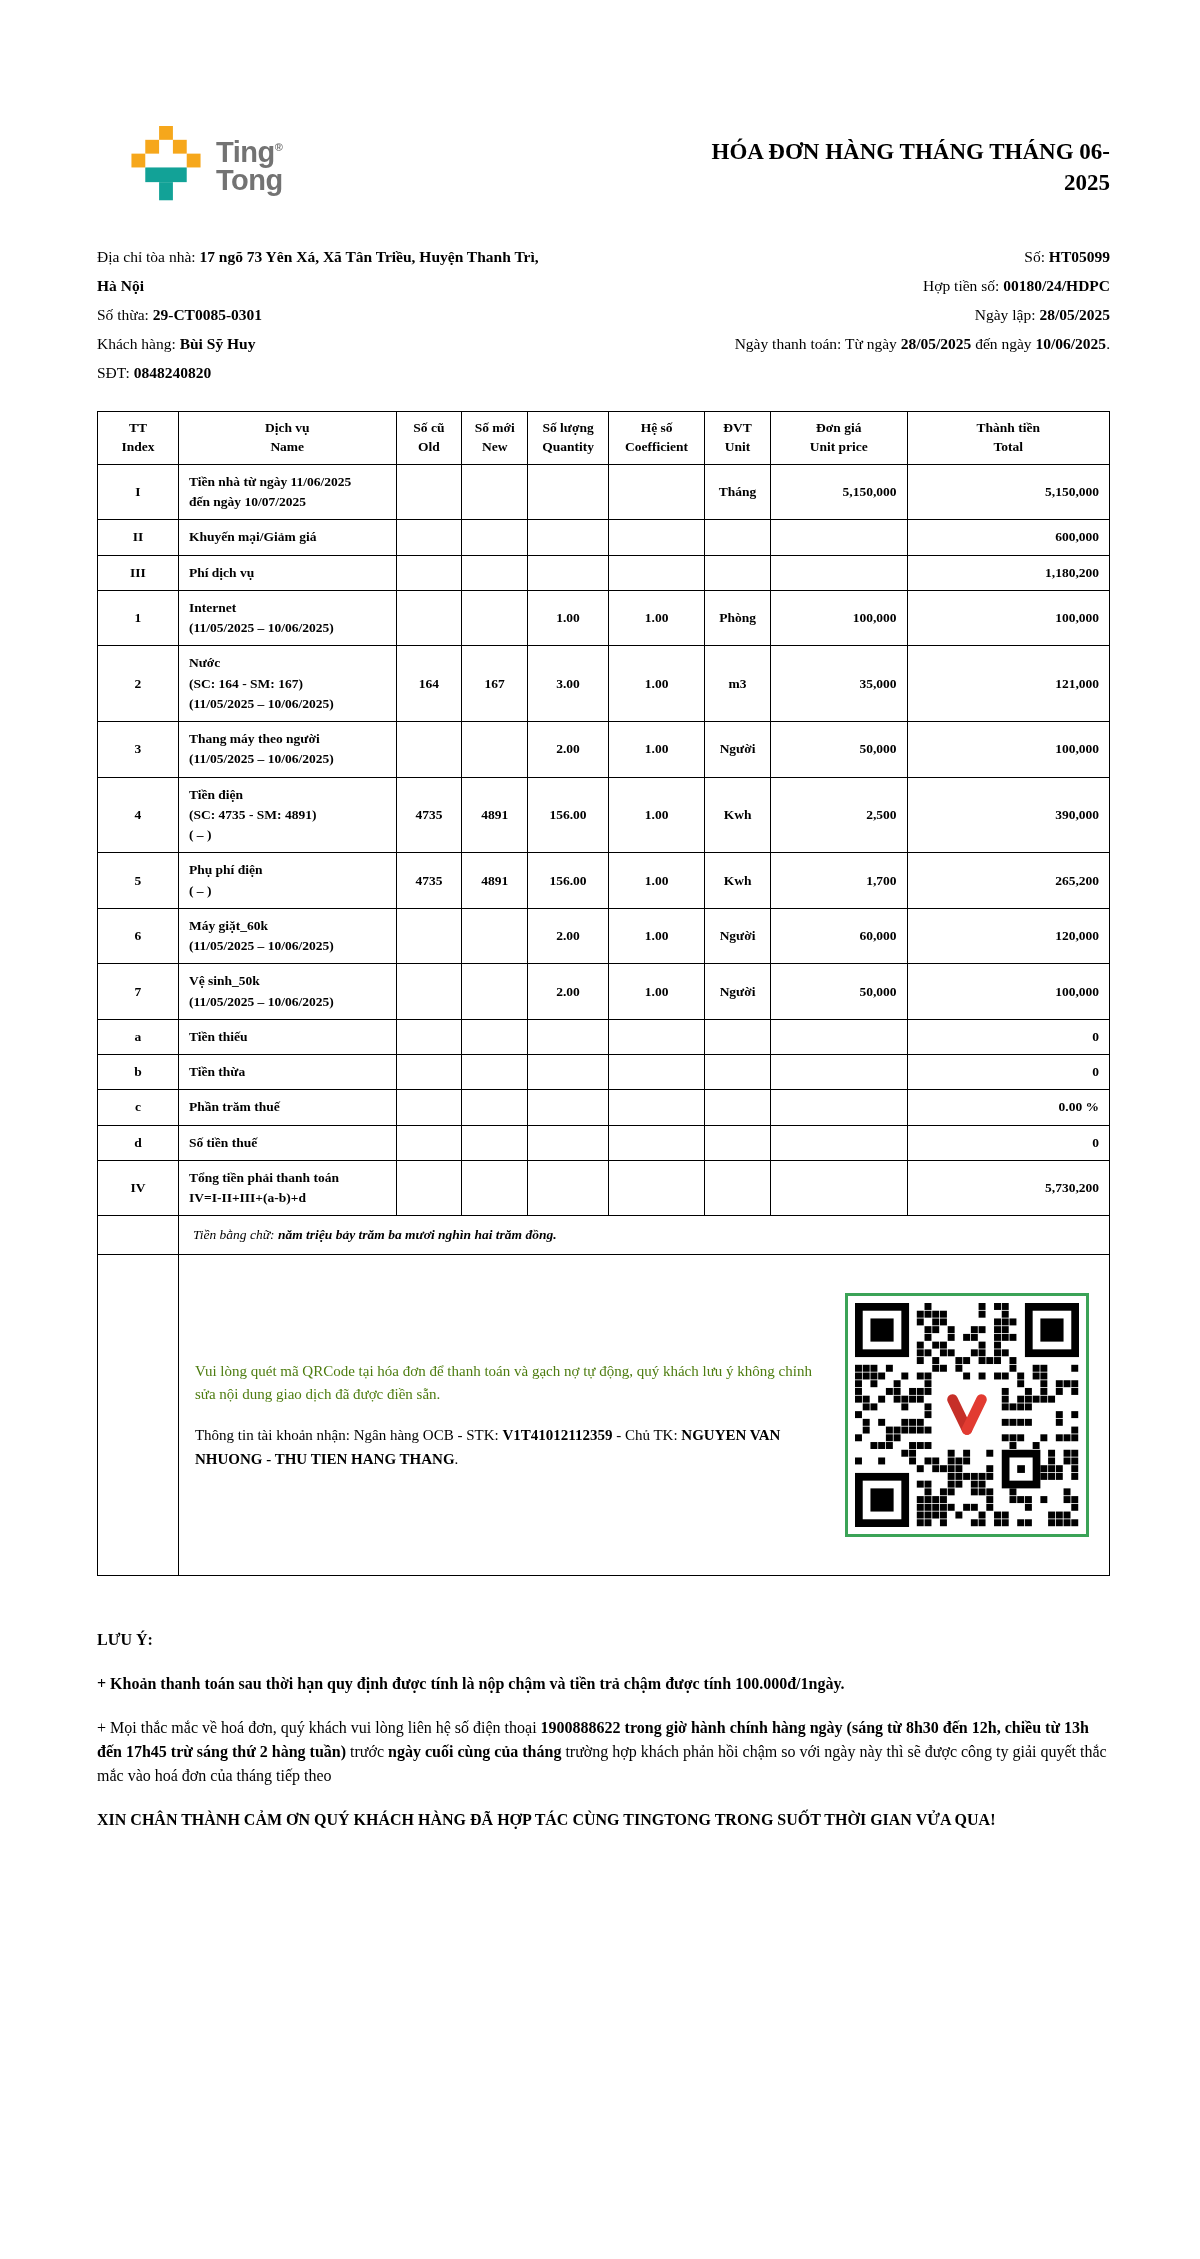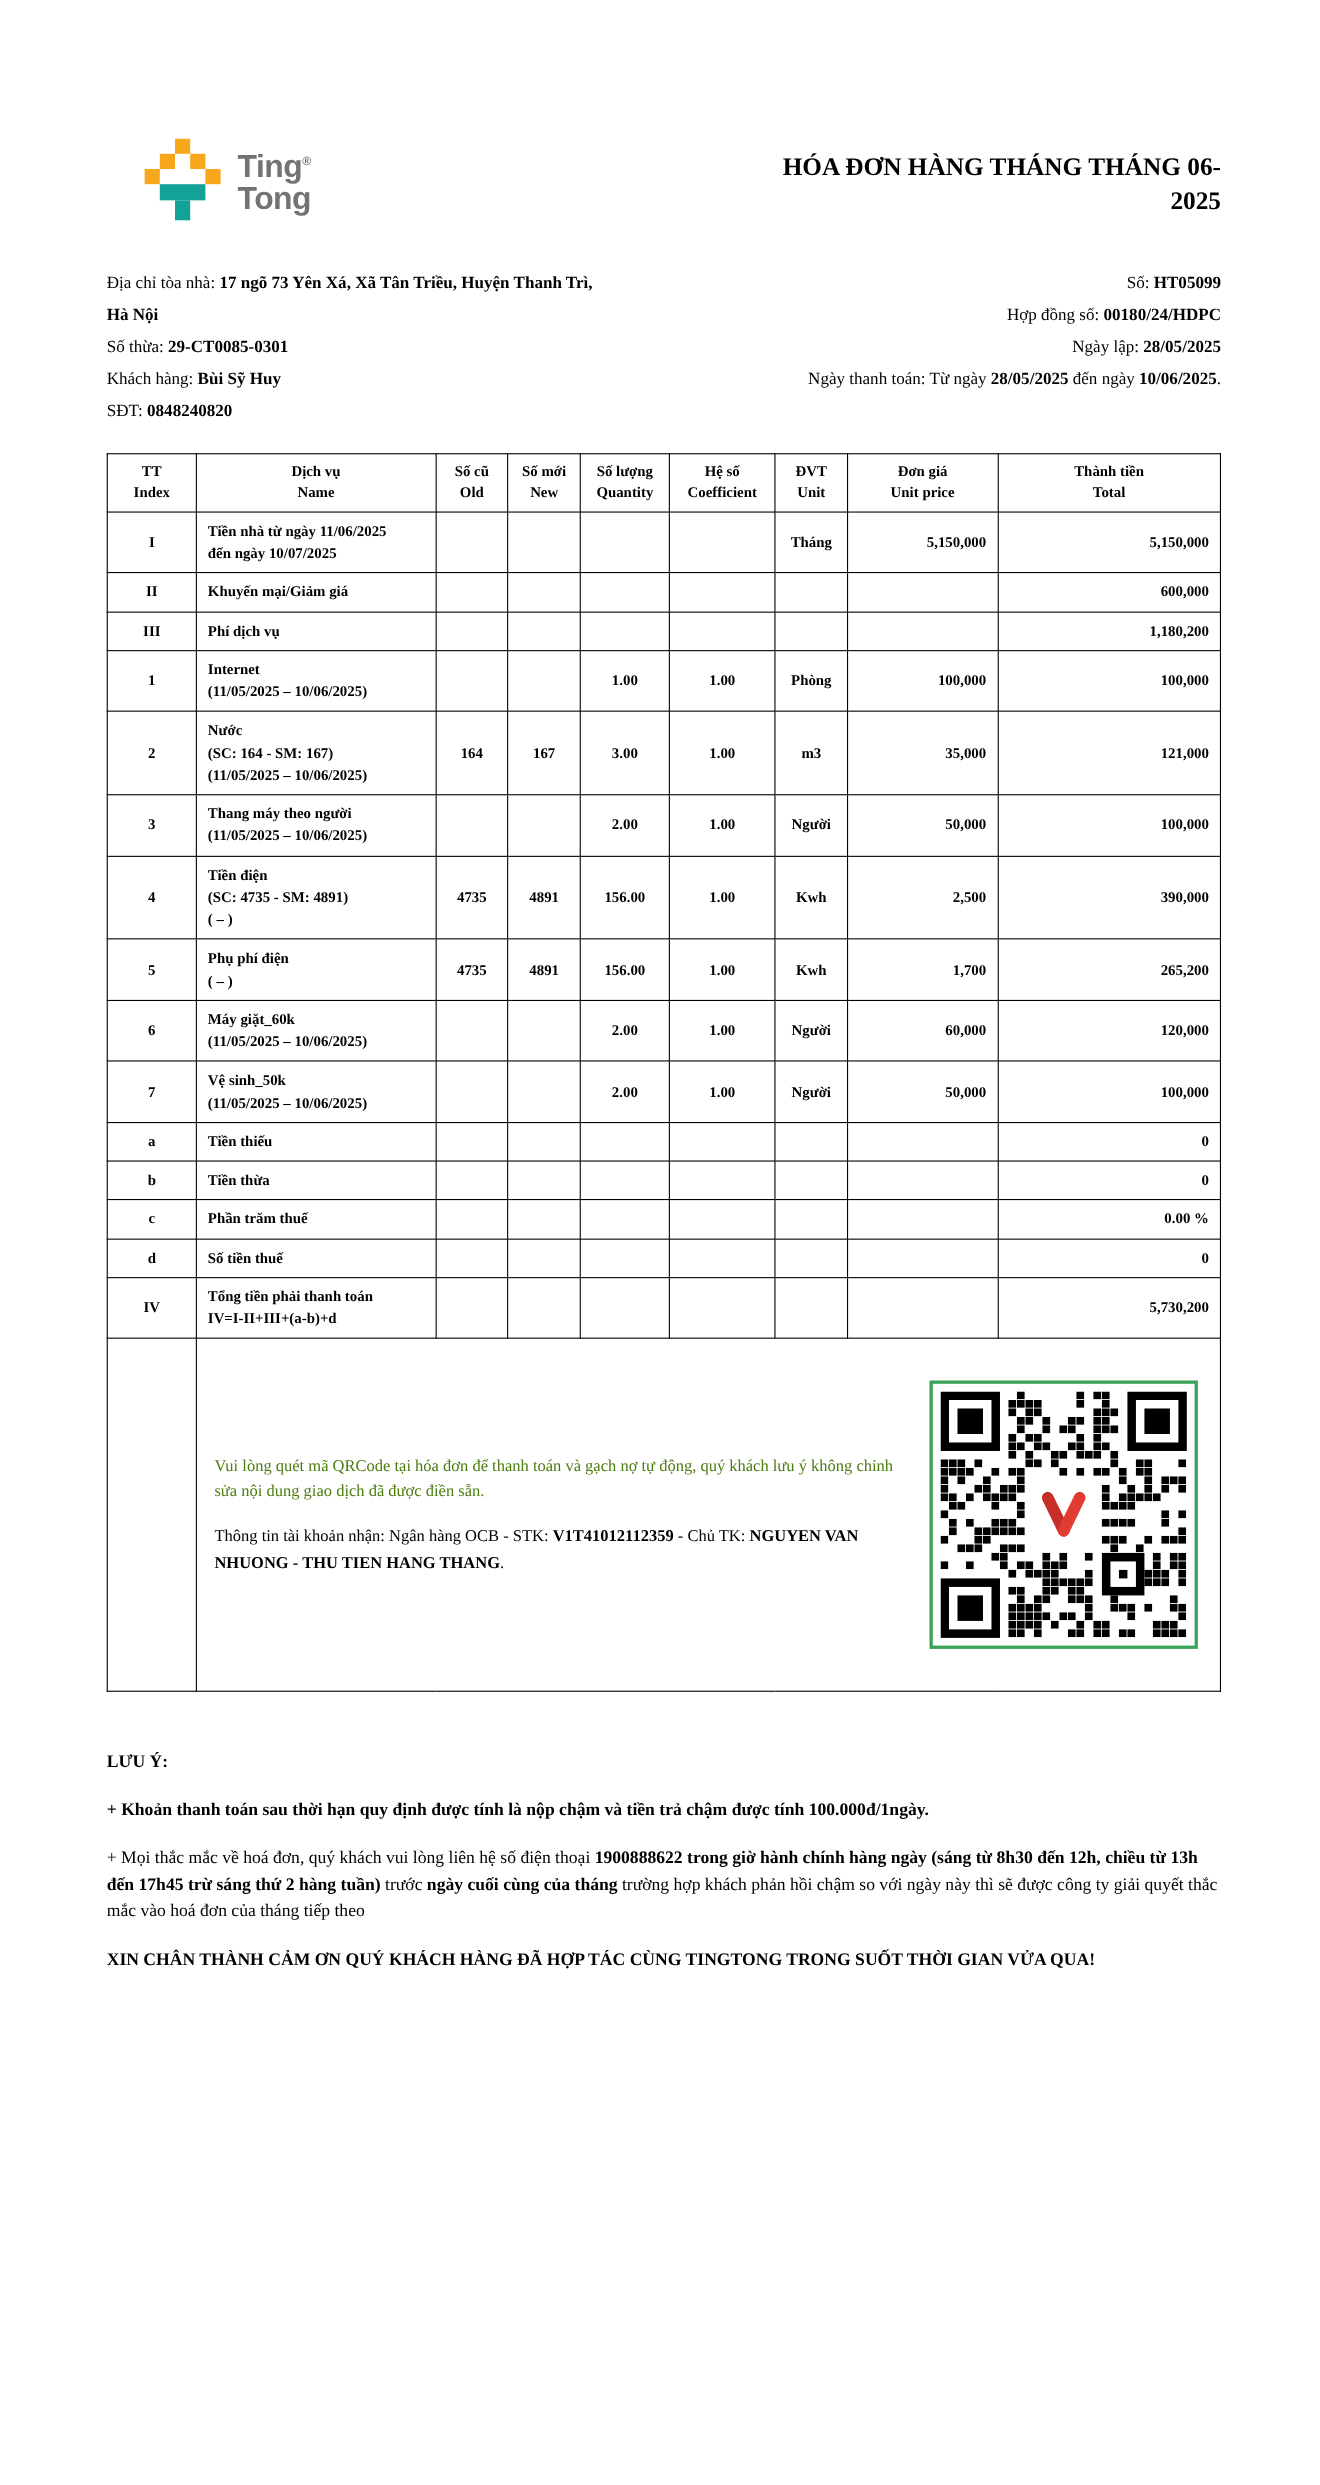--- a/index.html
+++ b/index.html
@@ -76,21 +76,21 @@
 
     <div class="info-row">
       <div class="info-left">
         <div><span>Địa chỉ tòa nhà: </span><span class="v">17 ngõ 73 Yên Xá, Xã Tân Triều, Huyện Thanh Trì, Hà Nội</span></div>
         <div><span>Số thừa: </span><span class="v">29-CT0085-0301</span></div>
         <div><span>Khách hàng: </span><span class="v">Bùi Sỹ Huy</span></div>
         <div><span>SĐT: </span><span class="v">0848240820</span></div>
       </div>
       <div class="info-right">
         <div><span>Số: </span><span class="v">HT05099</span></div>
-        <div><span>Hợp đồng số: </span><span class="v">00180/24/HDPC</span></div>
+        <div><span>Hợp tiền số: </span><span class="v">00180/24/HDPC</span></div>
         <div><span>Ngày lập: </span><span class="v">28/05/2025</span></div>
         <div><span>Ngày thanh toán: Từ ngày </span><span class="v">28/05/2025</span><span> đến ngày </span><span class="v">10/06/2025</span><span>.</span></div>
       </div>
     </div>
 
     <table class="invoice">
       <colgroup>
         <col style="width:8%">
           <col style="width:21.5%">
           <col style="width:6.5%">
@@ -343,20 +343,24 @@
             <td class="c-old"></td>
             <td class="c-new"></td>
             <td class="c-qty"></td>
             <td class="c-coef"></td>
             <td class="c-unit"></td>
             <td class="c-price"></td>
             <td class="c-total">5,730,200</td>
           </tr>
         </tbody>
       <tbody>
+        <tr>
+          <td class="c-tt"></td>
+          <td class="words-cell" colspan="8"><span>Tiền bằng chữ: </span><span class="v">năm triệu bảy trăm ba mươi nghìn hai trăm đồng.</span></td>
+        </tr>
         <tr>
           <td class="c-tt"></td>
           <td class="qr-cell" colspan="8">
             <div class="qr-wrap">
               <div class="qr-textblock">
                 <p class="qr-notice">Vui lòng quét mã QRCode tại hóa đơn để thanh toán và gạch nợ tự động, quý khách lưu ý không chỉnh sửa nội dung giao dịch đã được điền sẵn.</p>
                 <p class="qr-account"><span>Thông tin tài khoản nhận: Ngân hàng OCB - STK: </span><span style="font-weight: bold;">V1T41012112359</span><span> - Chủ TK: </span><span style="font-weight: bold;">NGUYEN VAN NHUONG - THU TIEN HANG THANG</span><span>.</span></p>
               </div>
               <div class="qr-box">
                 <svg id="qr-svg" width="224" height="224" viewBox="0 0 232 232" aria-hidden="true">

